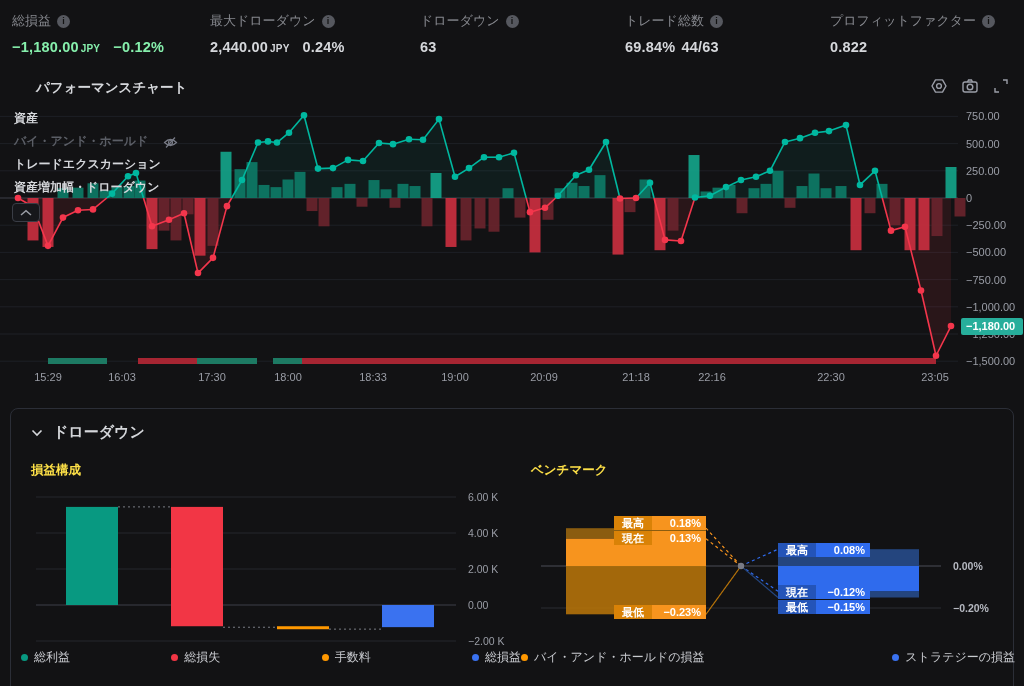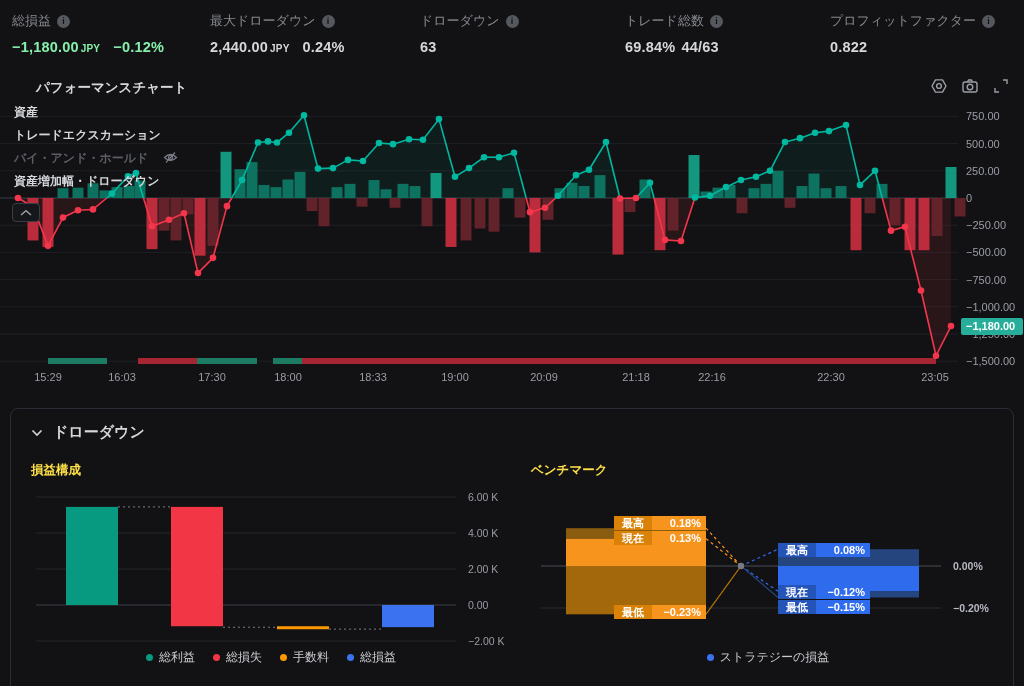--- a/index.html
+++ b/index.html
@@ -15,34 +15,34 @@
   .stat-value .unit { font-size:10px; margin:0 7px 0 2px; }
   .stat-value .sub { margin-left:6px; }
   .stat-value.neg { color:#86efac; }
   .chart-section { position:absolute; top:70px; left:0; width:1024px; height:338px; }
   .chart-title { position:absolute; left:14px; top:9px; font-size:13.5px; font-weight:bold;margin-left:22px; }
   .toolbar { position:absolute; right:10px; top:2px; display:flex; gap:4px; }
   .tool-btn { width:27px; height:27px; border-radius:6px; display:flex; align-items:center;
     justify-content:center; cursor:pointer; }
   .tool-btn svg { stroke:#9b9ea8; fill:none; stroke-width:1.4; }
   .legend { position:absolute; left:14px; top:34px; }
-  .legend-row { height:23px; display:flex; align-items:flex-start; font-size:12px; color:#d5d7db;
+  .legend-row { height:23px; display:flex; align-items:flex-end; font-size:12px; color:#d5d7db;
     font-weight:bold; gap:8px; }
   .legend-row.hidden-series { color:#5b5e66; }
   .collapse-btn { position:absolute; left:12px; top:133px; width:28px; height:19px;
     border:1px solid #3a3d46; border-radius:4px; background:#16171b; display:flex;
     align-items:center; justify-content:center; }
   .panel { position:absolute; top:408px; left:10px; width:1004px; height:290px;
     border:1px solid #2b2e37; border-radius:8px; }
   .panel-header { position:absolute; left:20px; top:14px; display:flex; align-items:center; gap:10px;
     font-size:15px; font-weight:bold; }
   .sub-title { position:absolute; font-size:12.5px; font-weight:bold; color:#fde047; }
   .pnl-title { left:20px; top:53px; }
   .bench-title { left:520px; top:53px; }
-  .chart-legend { position:absolute; top:240px; display:flex; justify-content:center; gap:18px;
+  .chart-legend { position:absolute; top:240px; display:flex; justify-content:space-between; gap:18px;
     font-size:12px; color:#c9cbd0; }
   .chart-legend .item { display:flex; align-items:center; gap:6px; }
   .dot { width:7px; height:7px; border-radius:50%; display:inline-block; }
   svg text { font-family:"Liberation Sans","DejaVu Sans",sans-serif; }
 </style>
 </head>
 <body>
 
 <div class="stats-bar">
   <div class="stat" style="left:12px">
@@ -365,31 +365,31 @@
       <text x="636" y="311" fill="#9a9da6" font-size="11" text-anchor="middle" font-weight="normal">21:18</text>
       <text x="712" y="311" fill="#9a9da6" font-size="11" text-anchor="middle" font-weight="normal">22:16</text>
       <text x="831" y="311" fill="#9a9da6" font-size="11" text-anchor="middle" font-weight="normal">22:30</text>
       <text x="935" y="311" fill="#9a9da6" font-size="11" text-anchor="middle" font-weight="normal">23:05</text>
     </svg>
 
   <div class="legend">
     <div class="legend-row">
         <span>資産</span>
       </div>
-    <div class="legend-row">
-        <span>トレードエクスカーション</span>
-      </div>
     <div class="legend-row hidden-series">
       <span>バイ・アンド・ホールド</span>
       <svg width="17" height="15" viewBox="0 0 17 15" style="margin-left:6px">
         <path d="M2.5 7.5 Q8.5 1.5 14.5 7.5 Q8.5 13.5 2.5 7.5 Z" fill="none" stroke="#787b86" stroke-width="1.2"></path>
         <circle cx="8.5" cy="7.5" r="2" fill="none" stroke="#787b86" stroke-width="1.2"></circle>
         <line x1="4" y1="12.5" x2="13" y2="2.5" stroke="#787b86" stroke-width="1.2"></line>
       </svg>
     </div>
+    <div class="legend-row">
+        <span>トレードエクスカーション</span>
+      </div>
     <div class="legend-row">
         <span>資産増加幅・ドローダウン</span>
       </div>
   </div>
 
   <div class="collapse-btn">
     <svg width="14" height="8" viewBox="0 0 14 8">
       <polyline points="2,6 7,1.8 12,6" fill="none" stroke="#9a9da6" stroke-width="1.5"></polyline>
     </svg>
   </div>
@@ -481,17 +481,21 @@
       <rect x="295" y="100" width="54" height="14" fill="#2f6bed"></rect>
       <text x="276" y="111" fill="#fff" font-size="11" text-anchor="middle" font-weight="bold">現在</text>
       <text x="344" y="111" fill="#fff" font-size="11" text-anchor="end" font-weight="bold">−0.12%</text>
       <rect x="257" y="115" width="38" height="14" fill="#2454b8"></rect>
       <rect x="295" y="115" width="54" height="14" fill="#2f6bed"></rect>
       <text x="276" y="126" fill="#fff" font-size="11" text-anchor="middle" font-weight="bold">最低</text>
       <text x="344" y="126" fill="#fff" font-size="11" text-anchor="end" font-weight="bold">−0.15%</text>
     </svg>
   <div class="chart-legend" style="left:510px;width:494px">
     <span class="item">
+        <span class="dot" style="background: rgb(255, 152, 0);"></span>
+        <span>バイ・アンド・ホールドの損益</span>
+      </span>
+    <span class="item">
         <span class="dot" style="background: rgb(58, 114, 240);"></span>
         <span>ストラテジーの損益</span>
       </span>
   </div>
 </div>
 
 </body></html>

